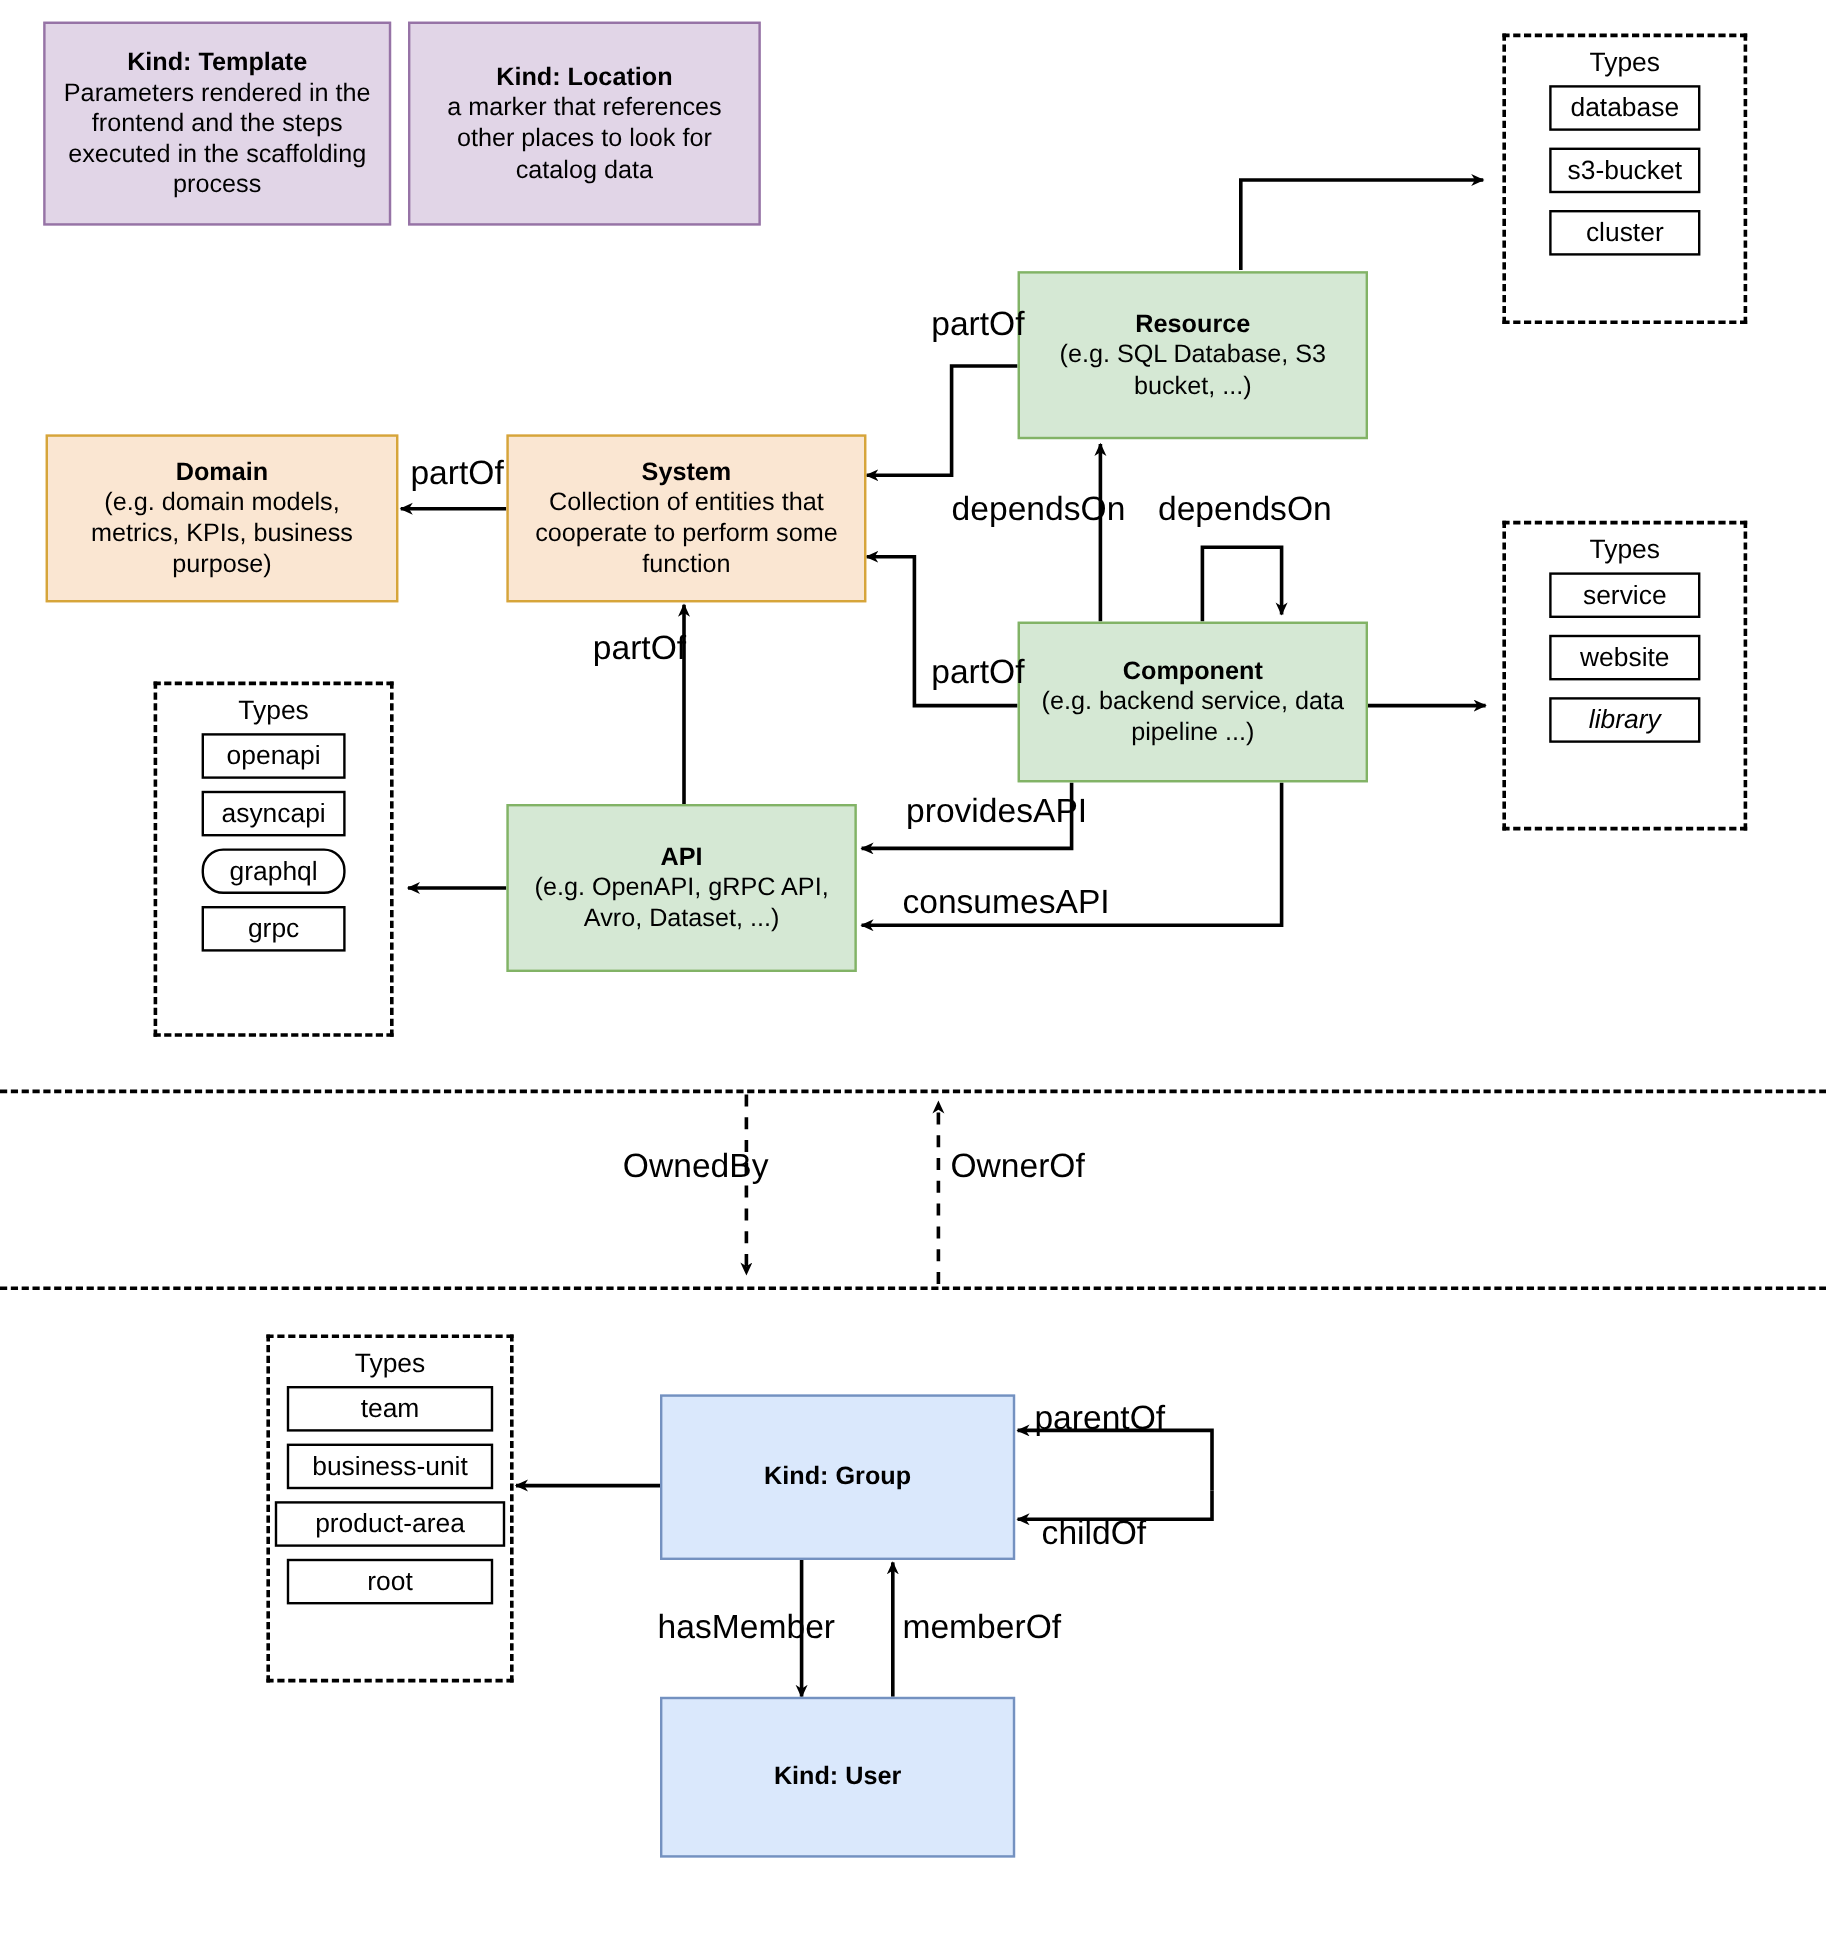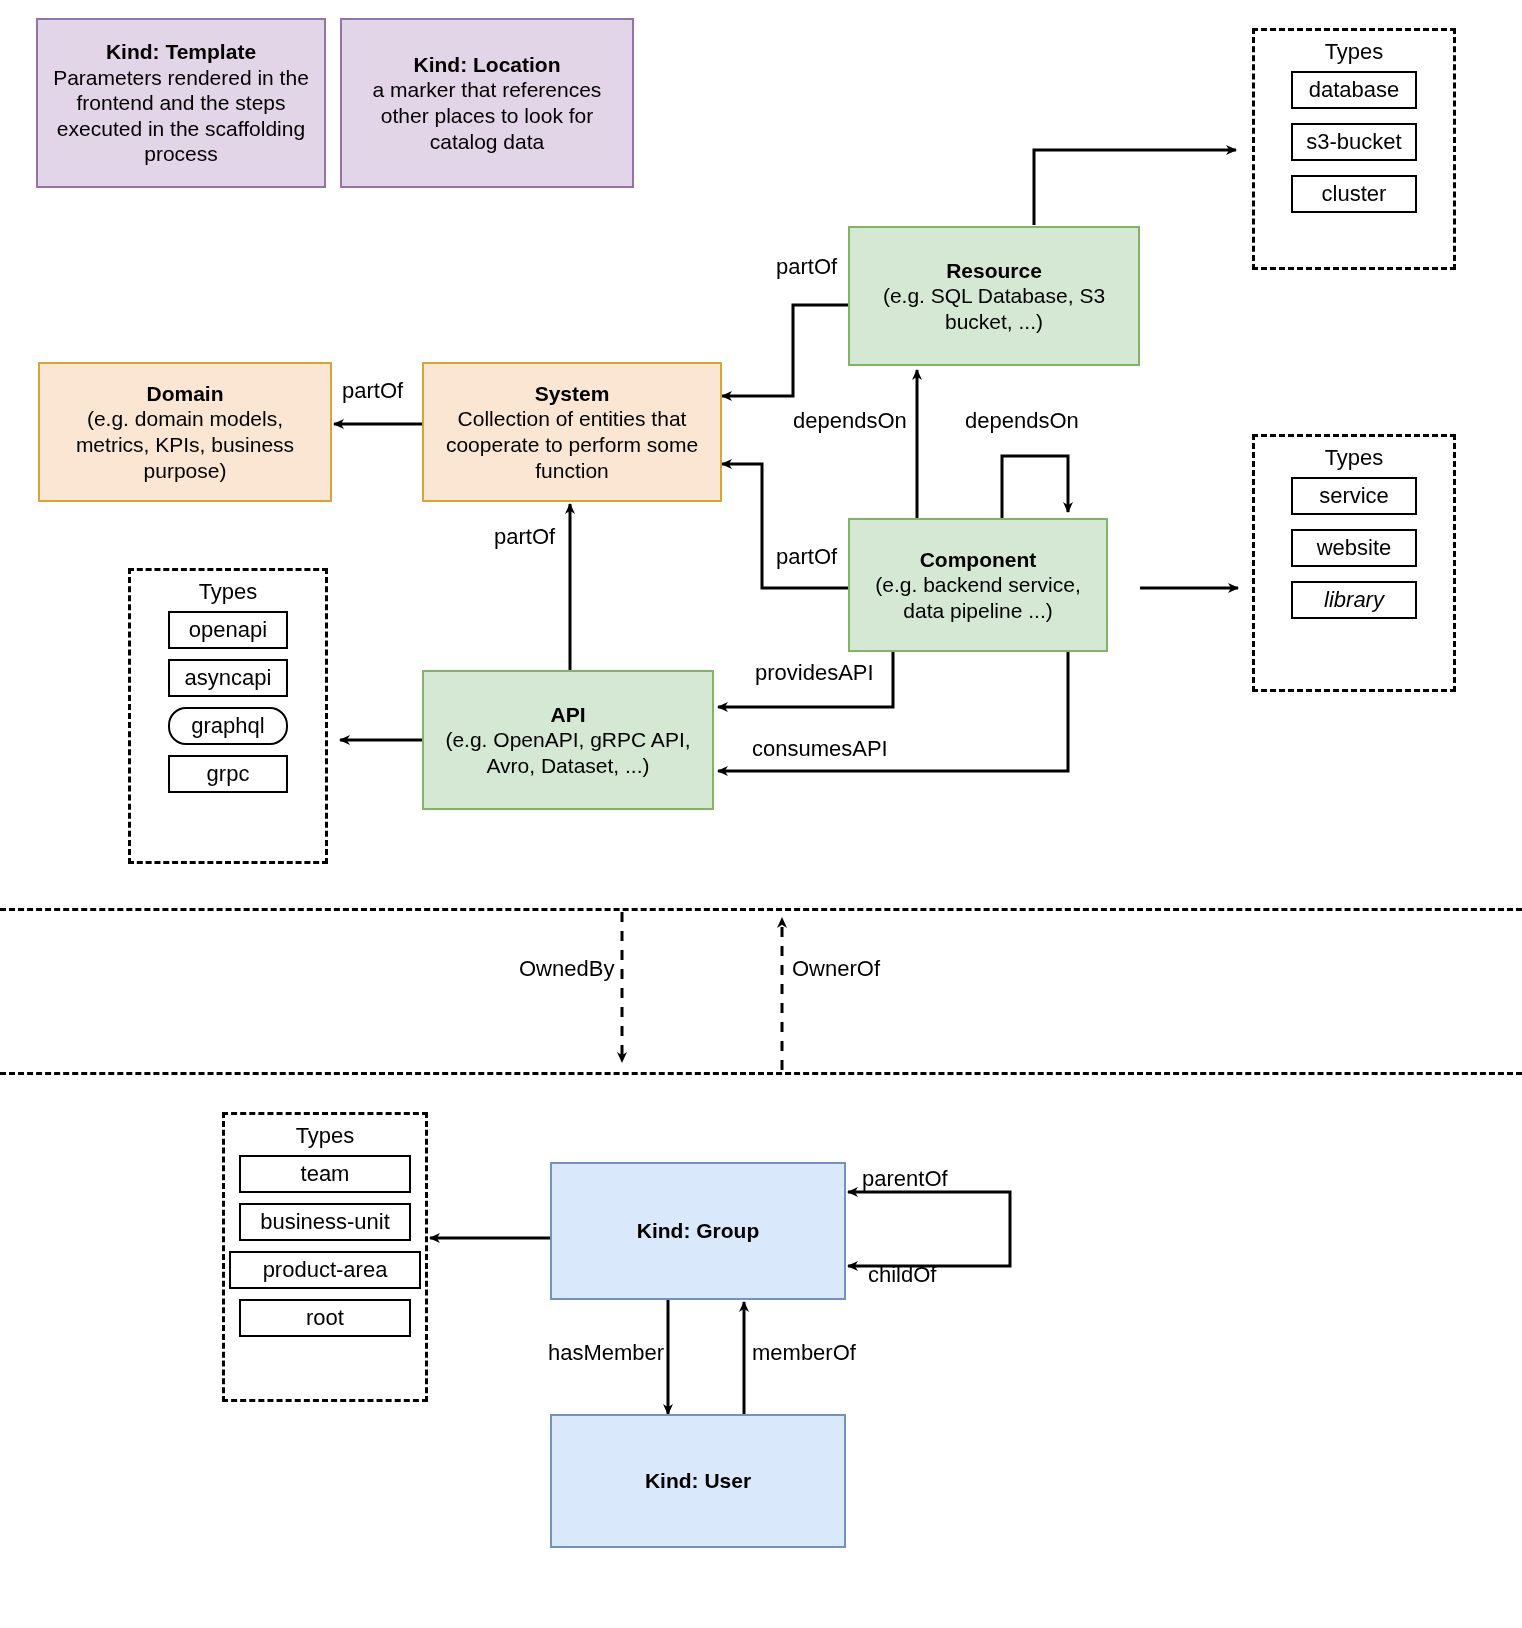--- a/index.html
+++ b/index.html
@@ -12,21 +12,21 @@
   .purple{background:#e1d5e7;border:2px solid #9673a6;}
   .orange{background:#fae6d2;border:2px solid #d6a53a;}
   .green{background:#d5e8d4;border:2px solid #82b366;}
   .blue{background:#dae8fc;border:2px solid #7491c0;}
   .typesbox{position:absolute;box-sizing:border-box;border:3px dashed #000;
             display:flex;flex-direction:column;align-items:center;background:transparent;}
   .typesbox .tlabel{font-size:22px;color:#000;margin:8px 0 6px 0;}
   .typechip{box-sizing:border-box;border:2px solid #000;background:#fff;color:#000;
             font-size:22px;text-align:center;display:flex;align-items:center;
             justify-content:center;margin-bottom:14px;}
-  .elabel{position:absolute;font-size:22px;color:#000;white-space:nowrap;background:transparent;}
+  .elabel{position:absolute;font-size:28px;color:#000;white-space:nowrap;background:transparent;}
   svg.edges{position:absolute;left:0;top:0;width:1522px;height:1628px;pointer-events:none;}
   .sep{position:absolute;left:0;width:1522px;height:0;border-top:3px dashed #000;}
 </style>
 </head>
 <body>
 
 <div id="canvas">
 
   <svg class="edges" viewBox="0 0 1522 1628">
     <defs>
@@ -95,21 +95,21 @@
   <div class="node orange" style="left:422px;top:362px;width:300px;height:140px;">
     <span class="ttl">System</span>
     <span>Collection of entities that cooperate to perform some function</span>
   </div>
 
   <div class="node green" style="left:848px;top:226px;width:292px;height:140px;">
     <span class="ttl">Resource</span>
     <span>(e.g. SQL Database, S3 bucket, ...)</span>
   </div>
 
-  <div class="node green" style="left:848px;top:518px;width:260px;height:134px;">
+  <div class="node green" style="left:848px;top:518px;width:292px;height:134px;">
     <span class="ttl">Component</span>
     <span>(e.g. backend service, data pipeline ...)</span>
   </div>
 
   <div class="node green" style="left:422px;top:670px;width:292px;height:140px;">
     <span class="ttl">API</span>
     <span>(e.g. OpenAPI, gRPC API, Avro, Dataset, ...)</span>
   </div>
 
   <div class="node blue" style="left:550px;top:1162px;width:296px;height:138px;">

